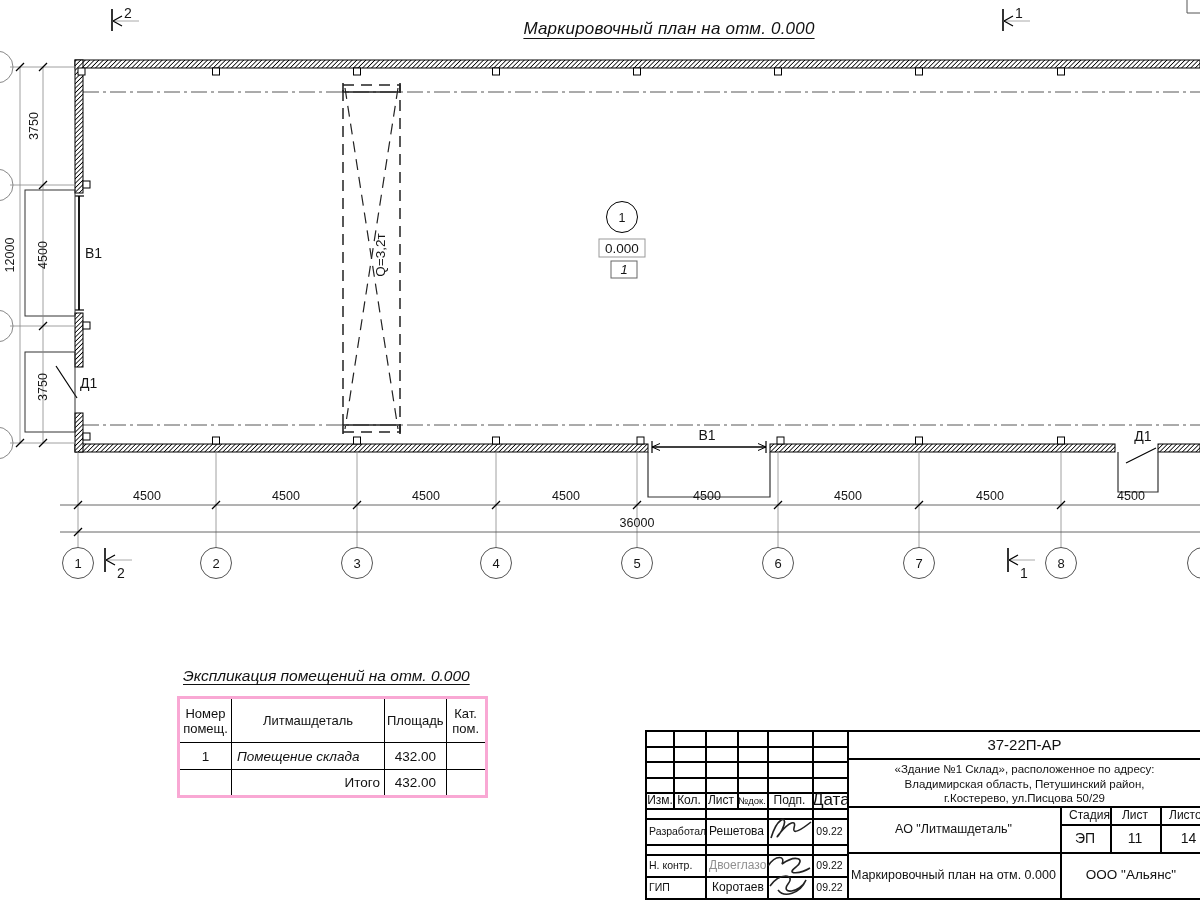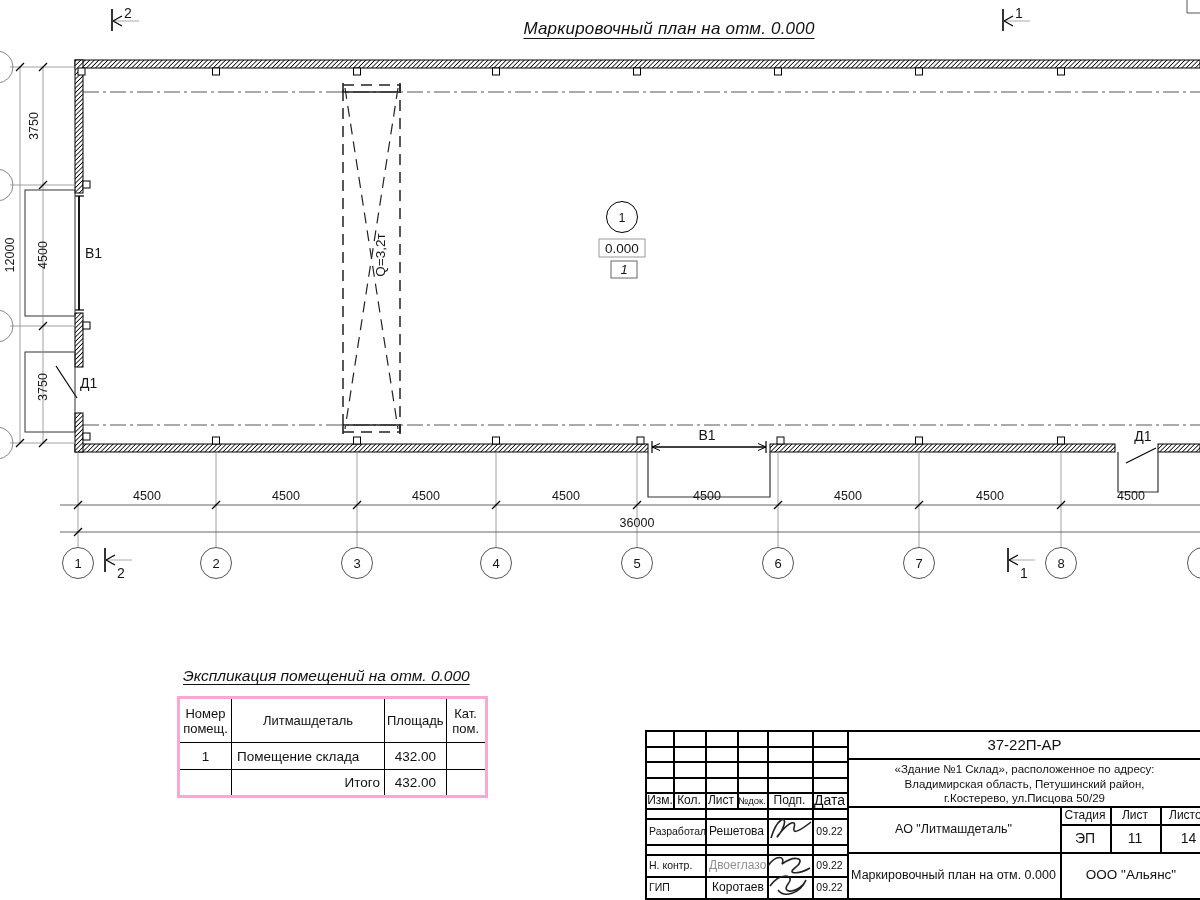--- a/index.html
+++ b/index.html
@@ -247,21 +247,21 @@
     <table class="sched">
       <tbody>
           <tr style="height:45px;">
         <th style="width:53px;">Номер помещ.</th>
         <th style="width:153px;">Литмашдеталь</th>
         <th style="width:56px;">Площадь</th>
         <th style="width:40px;">Кат. пом.</th>
       </tr>
       <tr style="height:27px;">
         <td style="font-size:13.5px;">1</td>
-        <td style="font-size:13.5px;text-align:left;padding-left:5px;">Помещение склада</td>
+        <td style="font-size:13.5px;text-align:left;padding-left:5px;font-style:italic;">Помещение склада</td>
         <td style="font-size:13.5px;">432.00</td>
         <td></td>
       </tr>
       <tr style="height:27px;">
         <td></td>
         <td style="font-size:13.5px;text-align:right;padding-right:4px;padding-left:17px;">Итого</td>
         <td style="font-size:13.5px;">432.00</td>
         <td></td>
       </tr>
     </tbody>
@@ -286,21 +286,21 @@
     <div class="hline" style="left:0;top:86px;width:200px;"></div>
     <div class="hline" style="left:0;top:112px;width:200px;"></div>
     <div class="hline" style="left:0;top:122px;width:200px;"></div>
     <div class="hline" style="left:0;top:144px;width:200px;"></div>
 
     <div class="cell" style="left:0;top:60px;width:26px;height:16px;line-height:16px;font-size:12px;border-radius:6px;">Изм.</div>
     <div class="cell" style="left:26px;top:60px;width:32px;height:16px;line-height:16px;font-size:12px;">Кол.</div>
     <div class="cell" style="left:58px;top:60px;width:32px;height:16px;line-height:16px;font-size:12px;">Лист</div>
     <div class="cell" style="left:90px;top:60px;width:30px;height:16px;line-height:17px;font-size:9.5px;">№док.</div>
     <div class="cell" style="left:120px;top:60px;width:45px;height:16px;line-height:16px;font-size:12px;">Подп.</div>
-    <div class="cell" style="left:165px;top:60px;width:35px;height:16px;line-height:16px;font-size:14px;">Дата</div>
+    <div class="cell" style="left:165px;top:60px;width:35px;height:16px;line-height:16px;font-size:17px;">Дата</div>
 
     <div class="cell" style="left:2px;top:86px;width:56px;height:26px;line-height:26px;font-size:10.5px;text-align:left;">Разработал</div>
     <div class="cell" style="left:62px;top:86px;width:58px;height:26px;line-height:26px;font-size:12px;text-align:left;">Решетова</div>
     <div class="cell" style="left:165px;top:86px;width:35px;height:26px;line-height:26px;font-size:10.5px;">09.22</div>
 
     <div class="cell" style="left:2px;top:122px;width:56px;height:22px;line-height:22px;font-size:10.5px;text-align:left;">Н. контр.</div>
     <div class="cell" style="left:62px;top:122px;width:58px;height:22px;line-height:22px;font-size:12px;text-align:left;color:#8f8f8f;">Двоеглазов</div>
     <div class="cell" style="left:165px;top:122px;width:35px;height:22px;line-height:22px;font-size:10.5px;">09.22</div>
 
     <div class="cell" style="left:2px;top:144px;width:56px;height:22px;line-height:22px;font-size:10.5px;text-align:left;">ГИП</div>
@@ -326,21 +326,21 @@
     <div class="cell" style="left:200px;top:0;width:355px;height:26px;line-height:26px;font-size:15px;">37-22П-АР</div>
 
     <div class="abs" style="left:200px;top:28px;width:355px;height:46px;text-align:center;font-size:11.5px;line-height:14.5px;padding-top:2px;">
       <div>«Здание №1 Склад», расположенное по адресу:</div>
       <div>Владимирская область, Петушинский район,</div>
       <div>г.Костерево, ул.Писцова 50/29</div>
     </div>
 
     <div class="cell" style="left:200px;top:74px;width:213px;height:46px;line-height:46px;font-size:12.5px;">АО "Литмашдеталь"</div>
 
-    <div class="cell" style="left:413px;top:74px;width:50px;height:18px;line-height:18px;font-size:12px;">Стадия</div>
+    <div class="cell" style="left:413px;top:74px;width:50px;height:18px;line-height:18px;font-size:12px;text-align:right;">Стадия</div>
     <div class="cell" style="left:463px;top:74px;width:50px;height:18px;line-height:18px;font-size:12px;">Лист</div>
     <div class="cell" style="left:513px;top:74px;width:57px;height:18px;line-height:18px;font-size:12px;">Листов</div>
     <div class="cell" style="left:413px;top:92px;width:50px;height:28px;line-height:28px;font-size:14px;">ЭП</div>
     <div class="cell" style="left:463px;top:92px;width:50px;height:28px;line-height:28px;font-size:14px;">11</div>
     <div class="cell" style="left:513px;top:92px;width:57px;height:28px;line-height:28px;font-size:14px;">14</div>
 
     <div class="cell" style="left:200px;top:120px;width:213px;height:46px;line-height:46px;font-size:12.5px;">Маркировочный план на отм. 0.000</div>
     <div class="cell" style="left:413px;top:120px;width:142px;height:46px;line-height:46px;font-size:13.5px;">ООО "Альянс"</div>
   </div>
 </div>

